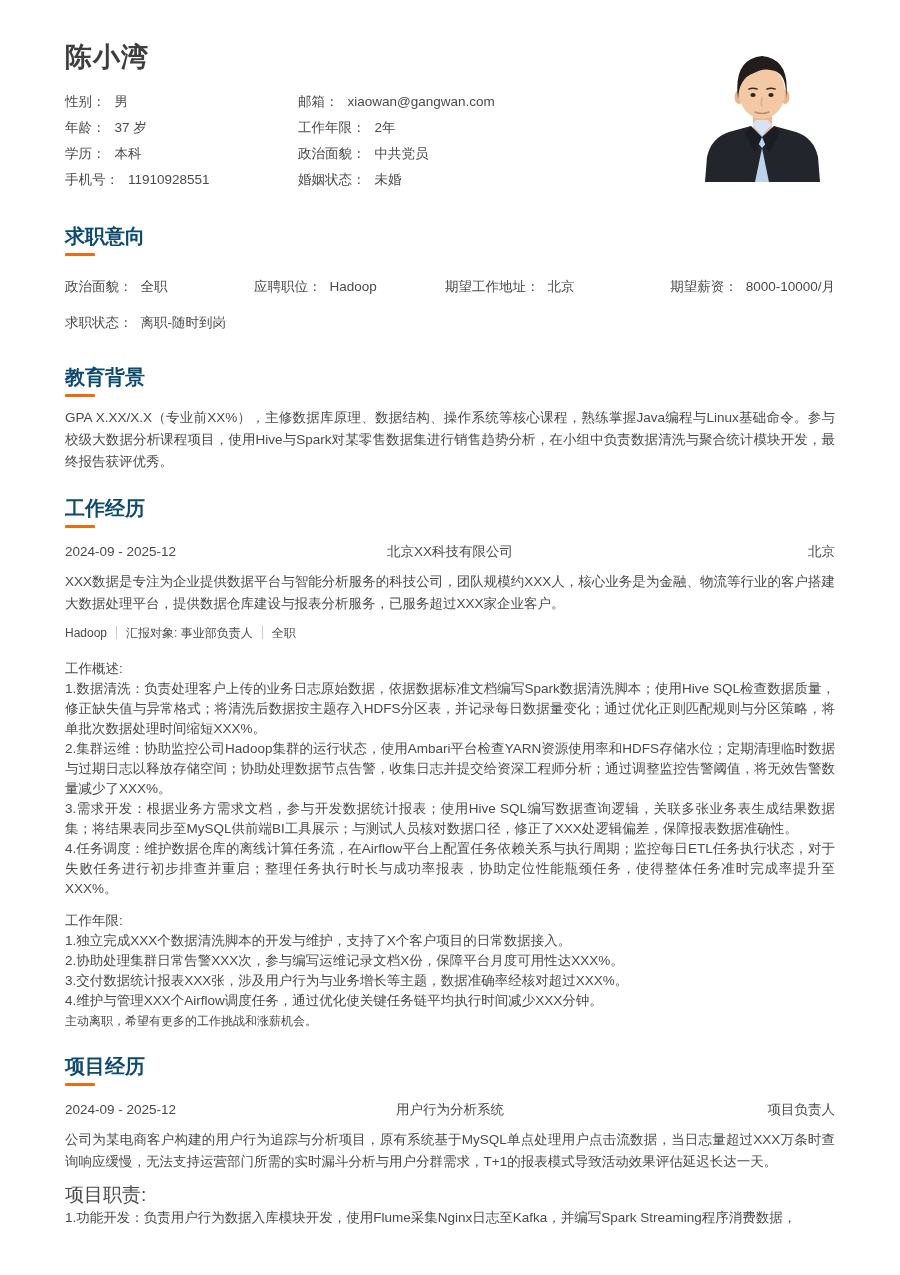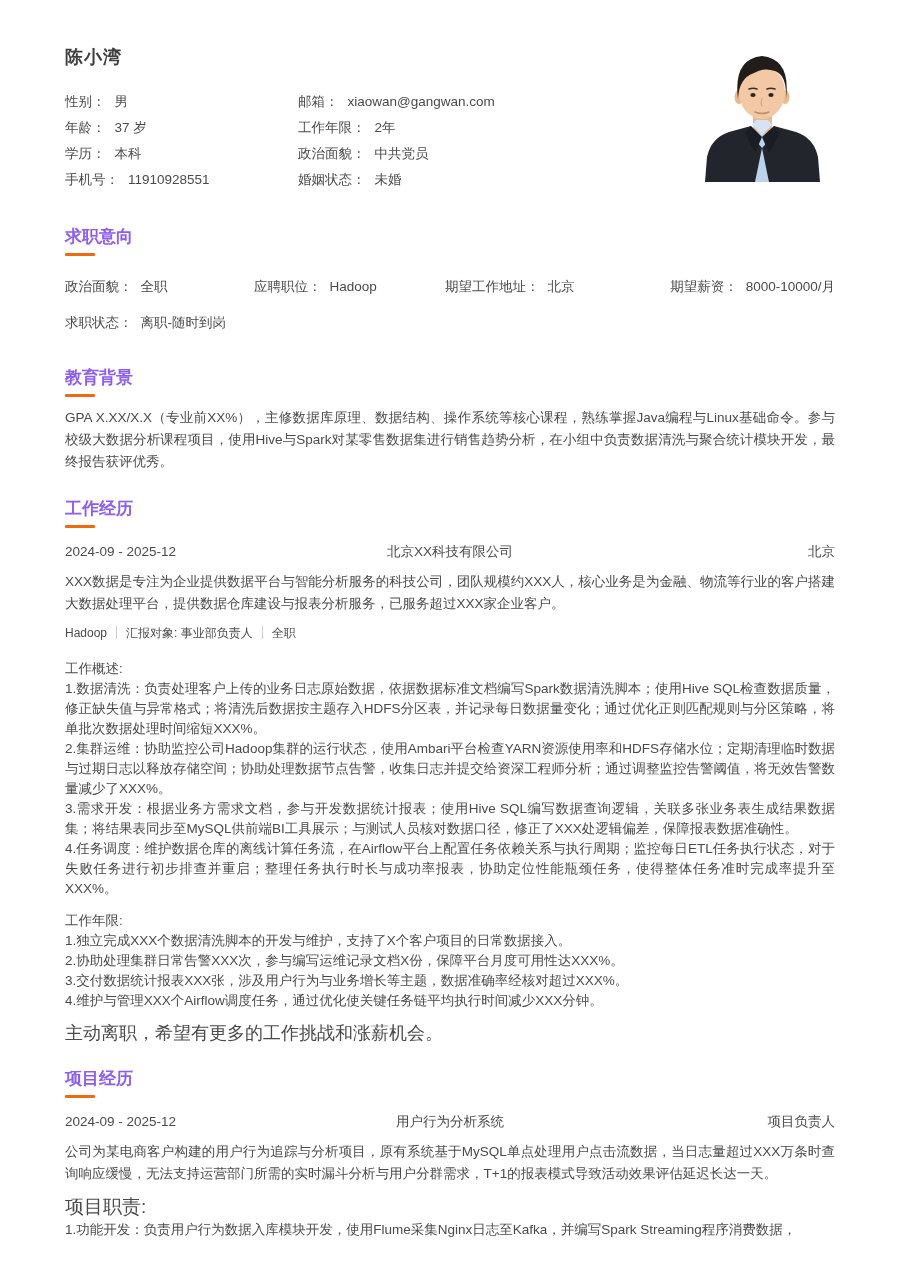--- a/index.html
+++ b/index.html
@@ -13,21 +13,21 @@
     width: 900px;
     height: 1275px;
     background: #ffffff;
     overflow: hidden;
     margin: 0 auto;
   }
   .content { padding: 42px 65px 0 65px; }
 
   
   .name {
-    font-size: 18px;
+    font-size: 27px;
     font-weight: bold;
     color: #3e3e3e;
     letter-spacing: 1px;
     line-height: 30px;
   }
   .info-grid { display: flex; margin-top: 17px; font-size: 13.5px; }
   .info-col-left { width: 233px; }
   .info-col-right { flex: 1; }
   .info-row { line-height: 26px; white-space: nowrap; }
   .info-row .lbl { margin-right: 9px; }
@@ -37,23 +37,23 @@
     right: 80px;
     width: 115px;
     height: 137px;
     overflow: hidden;
     background: #ffffff;
   }
   .photo svg { display: block; width: 100%; height: 100%; }
 
   
   .sec-title {
-    font-size: 17px;
+    font-size: 20px;
     font-weight: bold;
-    color: #8b5cf6;
+    color: #0c4a6e;
     line-height: 19px;
   }
   .sec-bar {
     width: 30px;
     height: 3px;
     margin-top: 7px;
     border-radius: 1px;
   }
   .sec-intent { margin-top: 34px; }
   .sec-edu    { margin-top: 36px; }
@@ -100,21 +100,21 @@
   .pos-row {
     font-size: 12px;
     line-height: 20px;
     margin-top: 8px;
     white-space: nowrap;
   }
 
   .block { font-size: 13.5px; line-height: 20px; text-align: justify; }
   .block-overview { margin-top: 16px; }
   .block-achieve { margin-top: 12px; }
-  .leave-line { font-size: 18px; line-height: 20px; margin-top: 12px; }
+  .leave-line { font-size: 12px; line-height: 20px; }
 
   .duty-label { font-size: 19px; line-height: 20px; margin-top: 12px; }
   .duty-item { font-size: 13.5px; line-height: 22px; margin-top: 2px; text-align: justify; }
 </style>
 </head>
 <body>
 
 <div class="page">
 
   <div class="photo">

